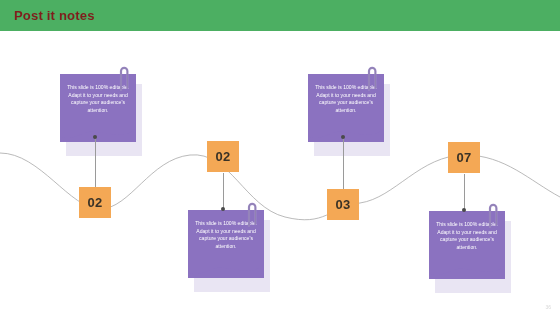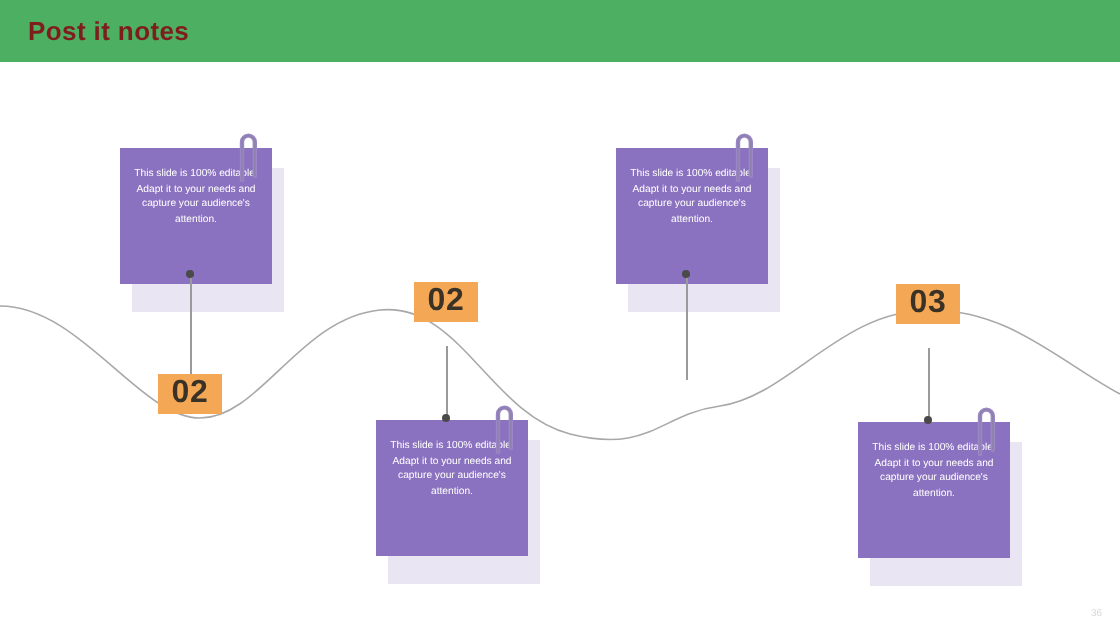--- a/index.html
+++ b/index.html
@@ -22,24 +22,24 @@
     font-size:13px;font-weight:bold;color:#7f1d1d;
     letter-spacing:.2px;line-height:15px;
   }
 
   
   .wave{position:absolute;left:0;top:31px;width:560px;height:284px;}
 
   
   .badge{
     position:absolute;
-    width:32px;height:20px;
+    width:32px;height:31px;
     background:#F4A855;
     display:flex;align-items:center;justify-content:center;
-    font-size:16px;font-weight:bold;color:#3a3226;
+    font-size:13px;font-weight:bold;color:#3a3226;
     letter-spacing:.3px;
     z-index:6;
   }
   .badge-01{left:79px;top:187px;}
   .badge-02{left:207px;top:141px;}
   .badge-03{left:327px;top:189px;}
   .badge-04{left:448px;top:142px;}
 
   
   .stem{position:absolute;width:1px;background:#9a9a9a;z-index:4;}
@@ -138,31 +138,32 @@
     <div class="note-shadow"></div>
     <svg class="note-body" viewBox="0 0 76 68" preserveAspectRatio="none">
       <path d="M0,0 H76 V54 C60,70 40,52 22,60 C14,63.5 6,66 0,62 Z" fill="#8B72C0"></path>
     </svg>
     <div class="note-text">This slide is 100% editable. Adapt it to your needs and capture your audience's attention.</div>
     <svg class="clip" style="left:56px;top:-10px;" width="16" height="30" viewBox="0 0 16 30">
       <path d="M5,26 V7 a3.2,3.2 0 0 1 6.4,0 V24" fill="none" stroke="#9b86c6" stroke-width="2.2" stroke-linecap="round"></path>
       <path d="M5,26 V7 a3.2,3.2 0 0 1 6.4,0 V24" fill="none" stroke="#7d7d8c" stroke-width="0.7" stroke-linecap="round" opacity="0.55"></path>
     </svg>
   </div>
+  <div class="badge badge-03">03</div>
 
   <div class="stem stem-04"></div>
   <div class="dot dot-04"></div>
   <div class="note note-4">
     <div class="note-shadow"></div>
     <svg class="note-body" viewBox="0 0 76 68" preserveAspectRatio="none">
       <path d="M0,0 H76 V54 C60,70 40,52 22,60 C14,63.5 6,66 0,62 Z" fill="#8B72C0"></path>
     </svg>
     <div class="note-text">This slide is 100% editable. Adapt it to your needs and capture your audience's attention.</div>
     <svg class="clip" style="left:56px;top:-10px;" width="16" height="30" viewBox="0 0 16 30">
       <path d="M5,26 V7 a3.2,3.2 0 0 1 6.4,0 V24" fill="none" stroke="#9b86c6" stroke-width="2.2" stroke-linecap="round"></path>
       <path d="M5,26 V7 a3.2,3.2 0 0 1 6.4,0 V24" fill="none" stroke="#7d7d8c" stroke-width="0.7" stroke-linecap="round" opacity="0.55"></path>
     </svg>
   </div>
-  <div class="badge badge-04">03</div>
+  <div class="badge badge-04">07</div>
 
   <div class="pagenum">36</div>
 
 </div>
 
 </body></html>

